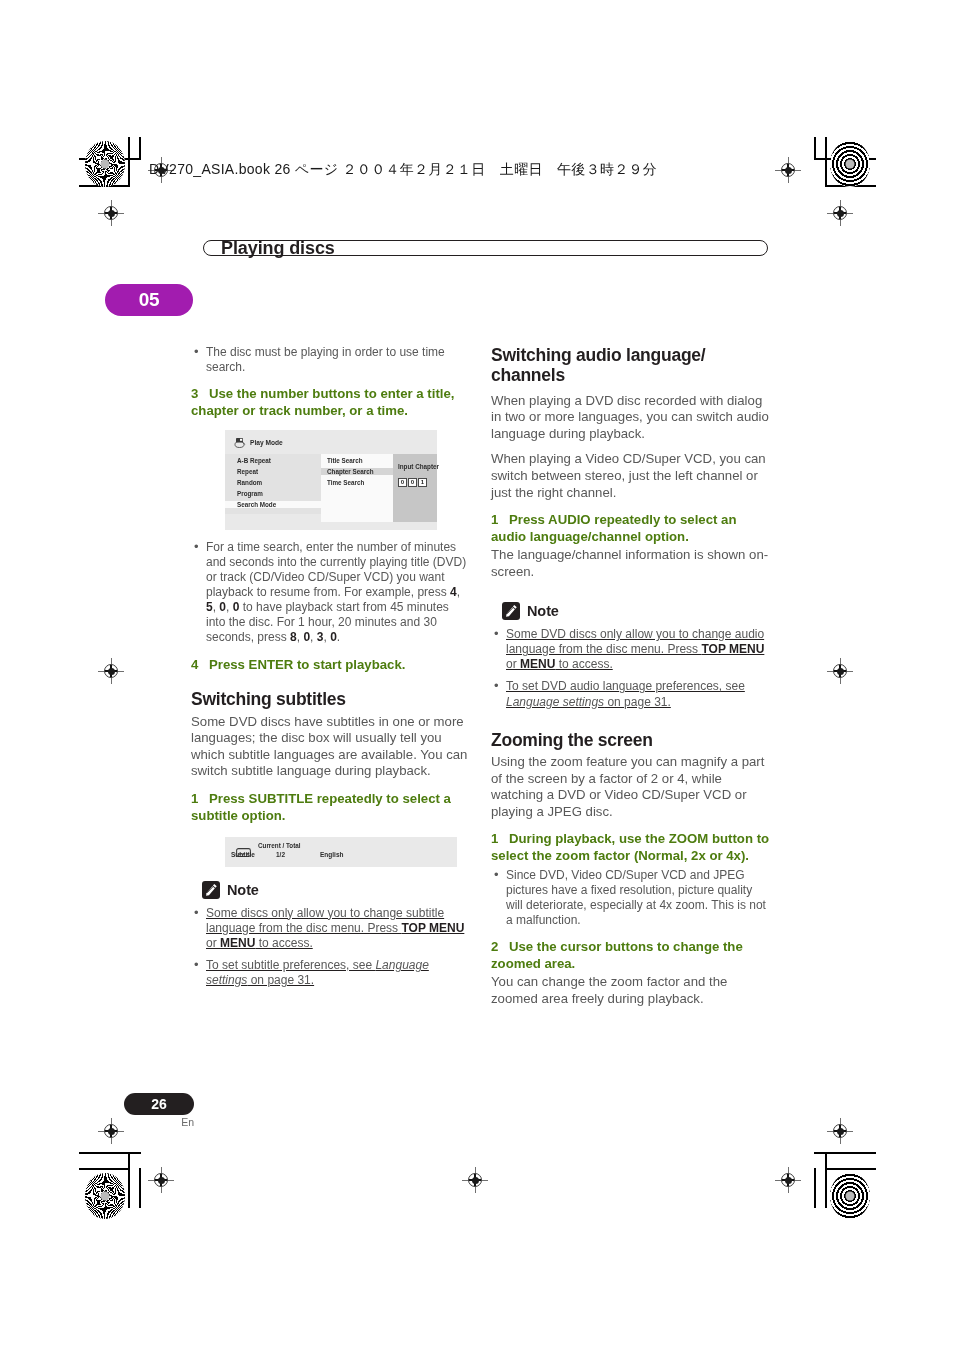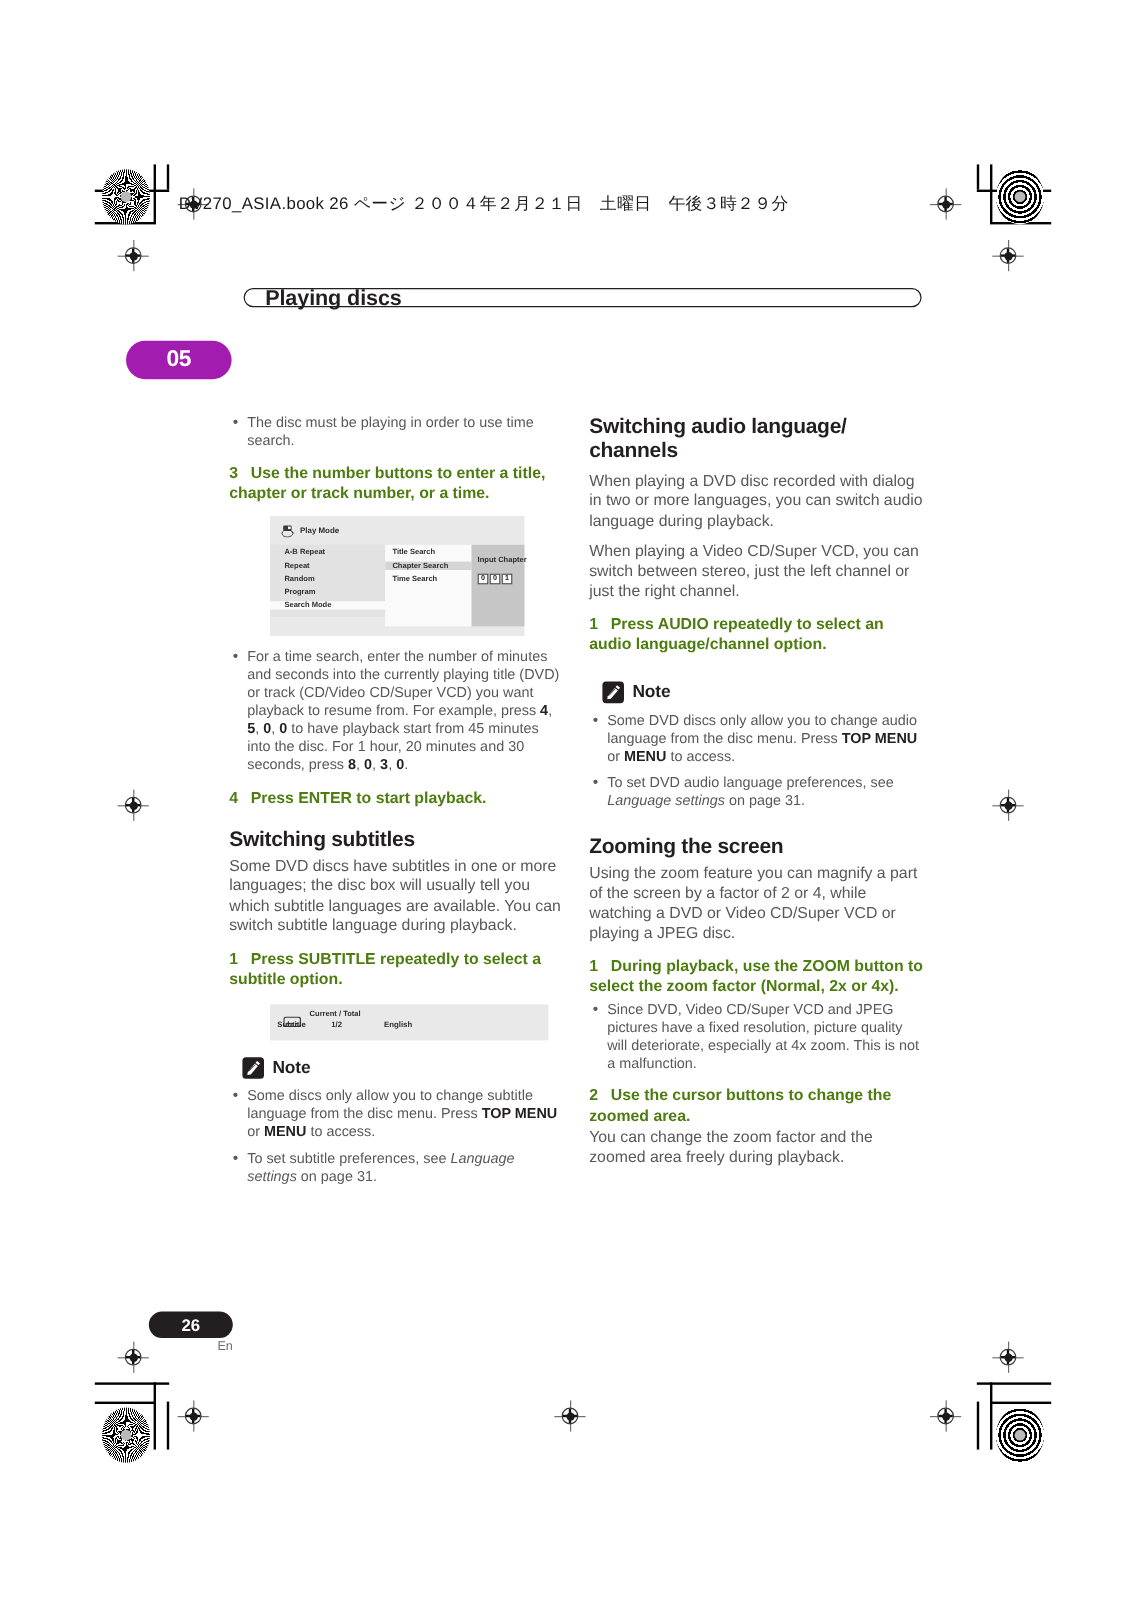--- a/index.html
+++ b/index.html
@@ -223,21 +223,21 @@
     align-items: center;
     justify-content: center;
     flex: none;
   }
   .note-label {
     font-size: 14.5px;
     font-weight: bold;
     color: #231f20;
     letter-spacing: -0.1px;
   }
-  .note-body { margin-left: 15px; }
+  .note-body { margin-left: 15px; text-decoration: underline; }
   .note-body li { margin-bottom: 6px; }
 
   
   .osd-playmode {
     position: relative;
     width: 212px;
     height: 100px;
     background: #e9e9e9;
     margin: 10px 0 10px 34px;
     font-size: 6.4px;
@@ -623,20 +623,21 @@
 
 <div class="col col-right">
 
   <h2 class="section" style="margin-bottom:7px;">Switching audio language/ channels</h2>
   <p class="body">When playing a DVD disc recorded with dialog in two or more languages, you can switch audio language during playback.</p>
   <p class="body">When playing a Video CD/Super VCD, you can switch between stereo, just the left channel or just the right channel.</p>
 
   <p class="step">
     <span class="n">1</span><span>Press AUDIO repeatedly to select an audio language/channel option.</span>
   </p>
+  <p class="body">The language/channel information is shown on-screen.</p>
 
   <div class="note-head" style="margin-top:22px;">
     <span class="note-icon">
       <svg viewBox="0 0 18 18" width="14" height="14">
         <path d="M3.2 13.2 L10.8 4.2 L14 6.9 L6.4 15.9 L2.6 16.4 Z" fill="#ffffff"></path>
         <path d="M11.5 3.3 L13.2 1.4 L16.4 4.1 L14.7 6.0 Z" fill="#ffffff"></path>
         <line x1="4.1" y1="12.6" x2="11.3" y2="5.1" stroke="#231f20" stroke-width="0.9"></line>
       </svg>
     </span>
     <span class="note-label">Note</span>

